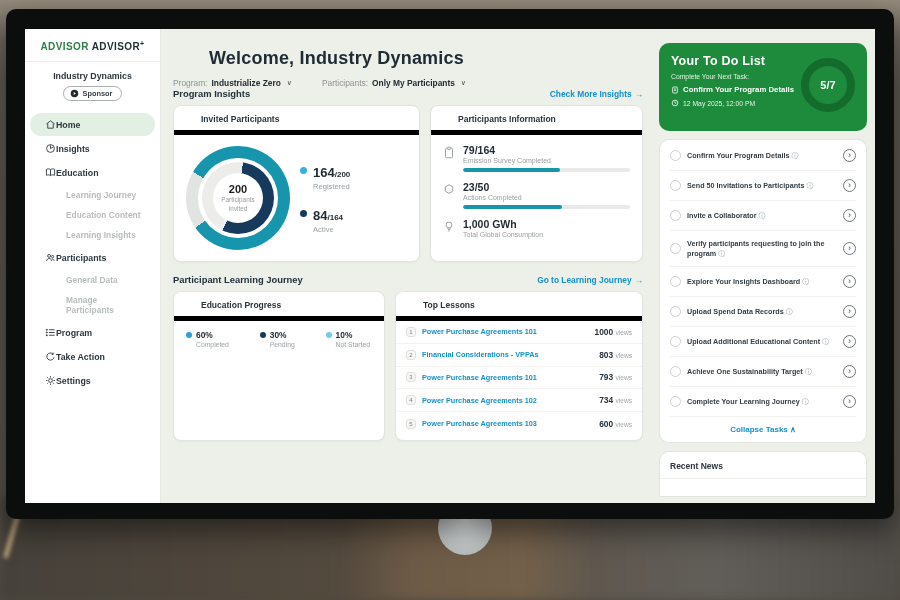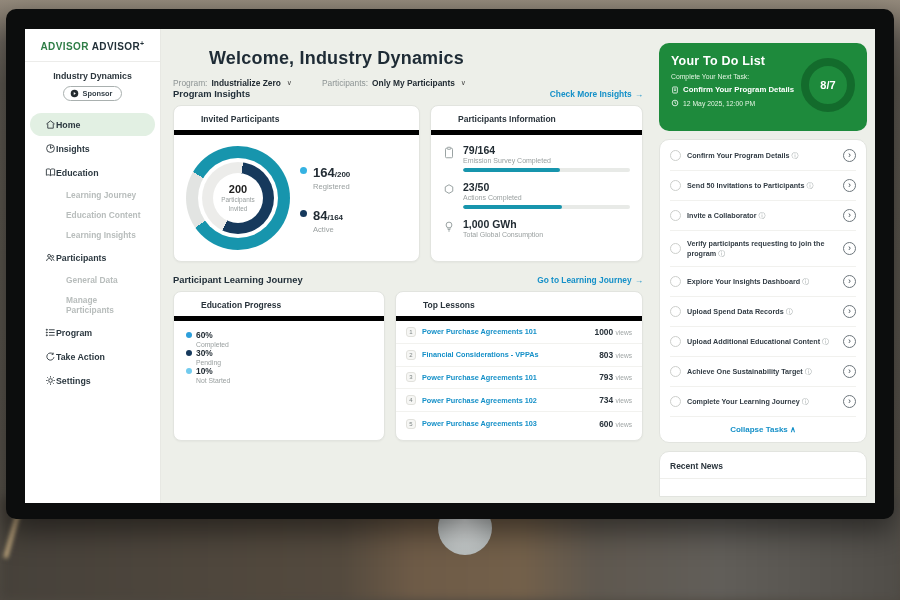--- a/index.html
+++ b/index.html
@@ -98,21 +98,21 @@
   .gauge-wrap { position:relative; width:142px; height:71px; overflow:hidden; margin:10px auto 0; }
   .gauge-circle { position:absolute; left:0; top:0; width:142px; height:142px; border-radius:50%;
     background:conic-gradient(from 270deg,
       var(--teal-green) 0 4.7%, #fff 4.7% 5.4%,
       var(--blue) 5.4% 34.6%, #fff 34.6% 35.3%,
       var(--navy) 35.3% 50%, transparent 50%); }
   .gauge-hole { position:absolute; left:20px; top:20px; width:102px; height:102px; border-radius:50%; background:#fff; }
   .gauge-center { position:absolute; left:0; top:27px; width:100%; text-align:center; }
   .gauge-center .gc-val { font-size:13px; font-weight:700; color:#222; }
   .gauge-center .gc-lab { font-size:6.8px; color:#9aa0a0; margin-top:1px; }
-  .edu-legend { display:flex; justify-content:space-between; padding:9px 14px 0 12px;flex-direction:column; }
+  .edu-legend { display:flex; justify-content:space-between; padding:9px 14px 0 12px; }
   .eleg { font-size:8.4px; font-weight:700; color:#232d35; }
   .eleg .row1 { display:flex; align-items:center; gap:4px; }
   .eleg .edot { width:6px; height:6px; border-radius:50%; }
   .eleg .elab { font-size:6.8px; font-weight:400; color:#9aa0a0; margin:1px 0 0 10px; }
 
   
   .card-lessons { width:248px; height:150px; }
   .lesson-row { display:flex; align-items:center; gap:6px; padding:0 10px; height:22.8px;
     border-bottom:1px solid #f2f2ef; }
   .lesson-row:last-child { border-bottom:none; }
@@ -420,21 +420,21 @@
           <span>Confirm Your Program Details</span>
         </div>
         <div class="todo-due">
           <svg viewBox="0 0 24 24" fill="none" stroke-width="2.4">
                 <circle cx="12" cy="12" r="8.5"></circle>
                 <path d="M12 7v5l3.5 2"></path>
               </svg>
           <span>12 May 2025, 12:00 PM</span>
         </div>
         <div class="todo-ring">
-          <span>8/7</span>
+          <span>5/7</span>
         </div>
       </div>
 
       <div class="tasks-card">
         <div class="task-list">
 
         <div class="task-row">
               <span class="task-check"></span>
               <span class="task-label"><span>Confirm Your Program Details</span><span class="task-info">ⓘ</span></span>
               <span class="task-go">

